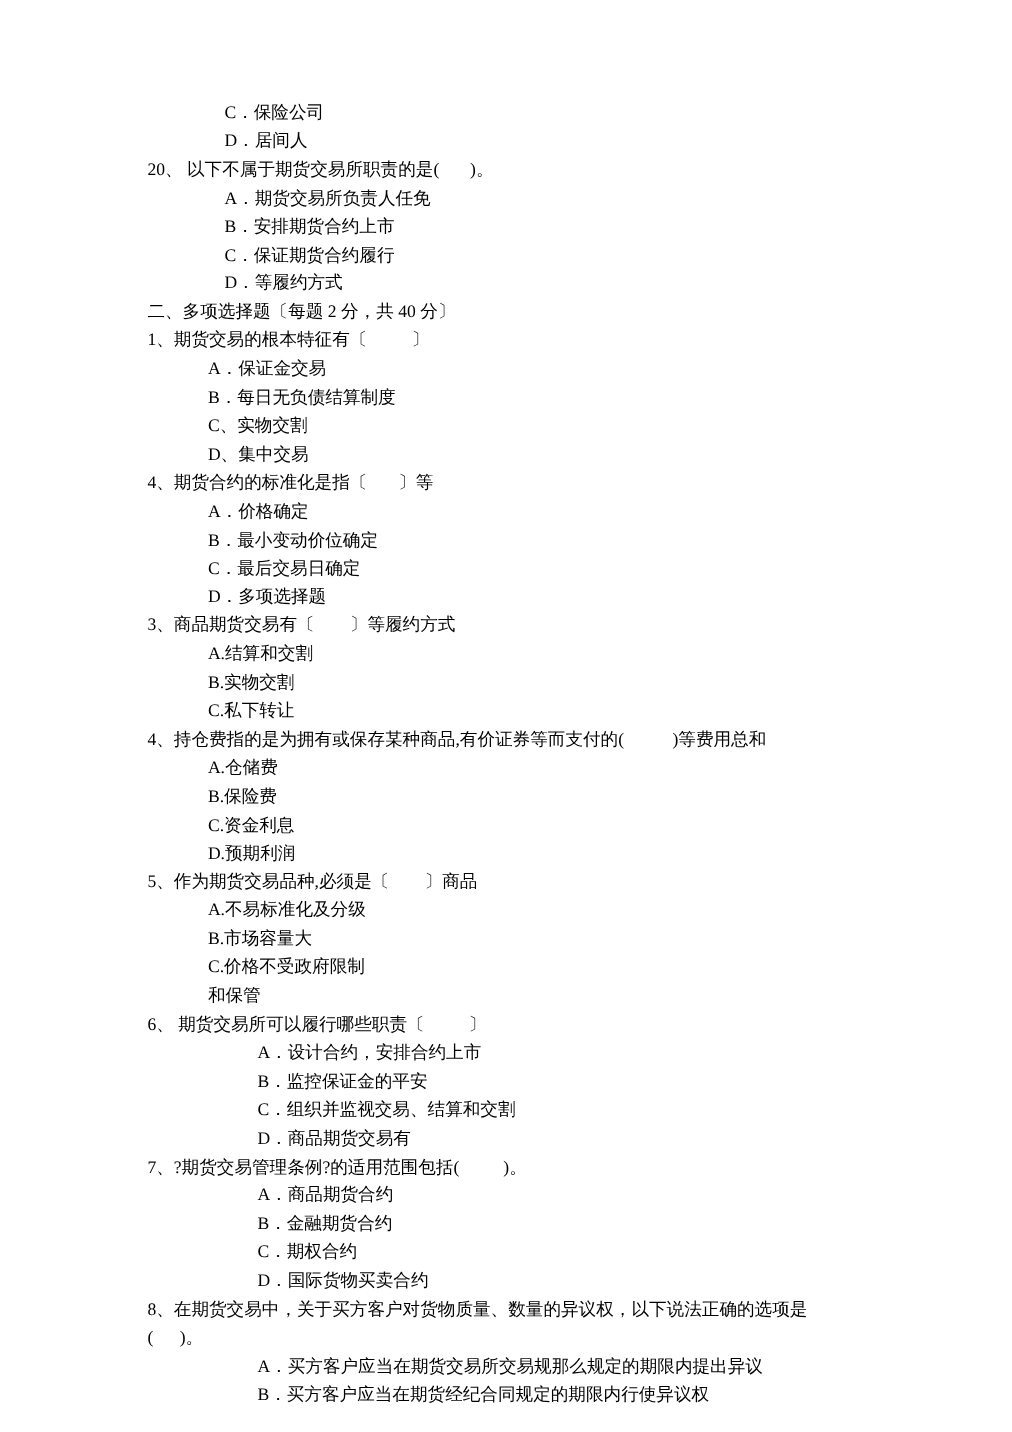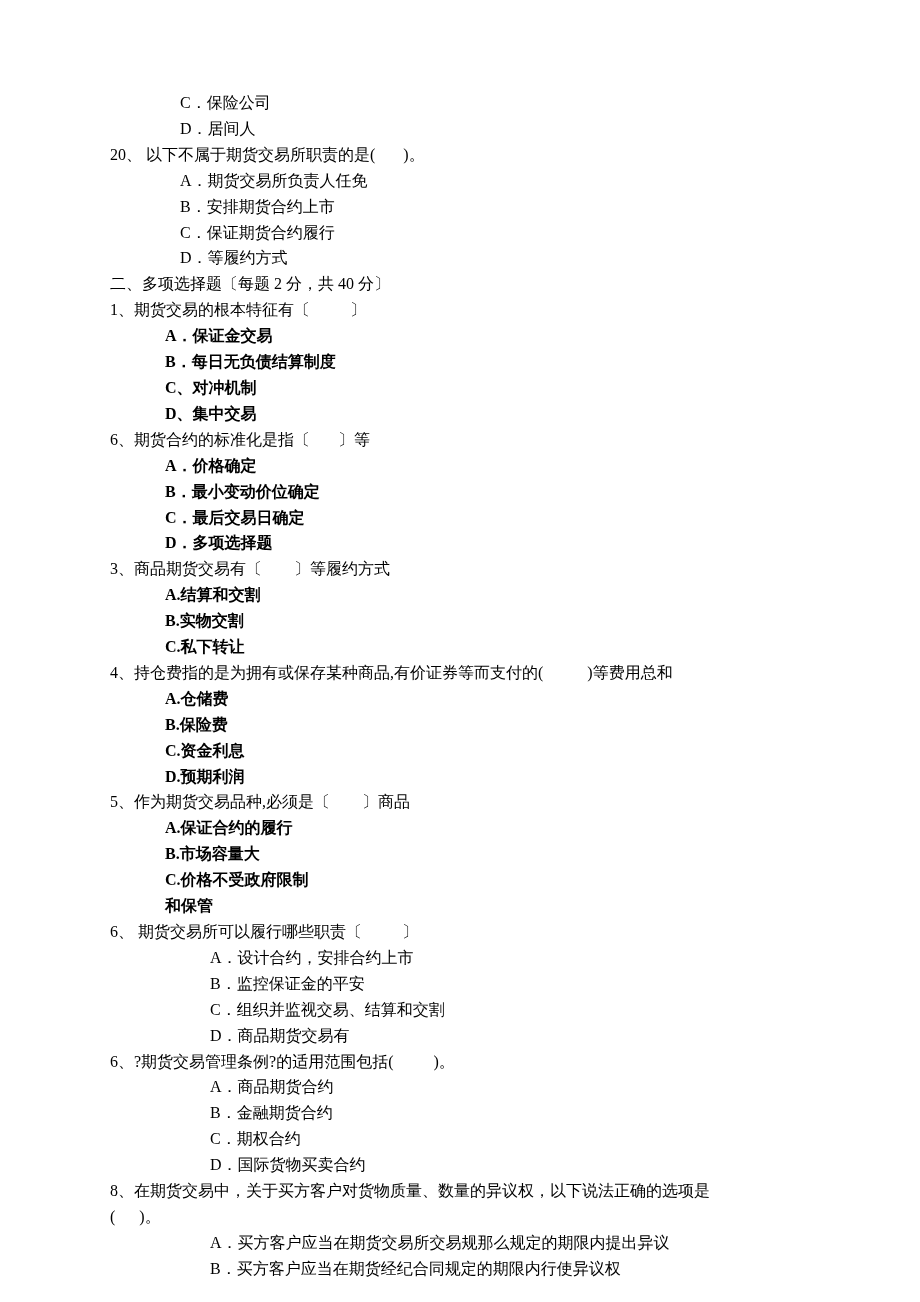--- a/index.html
+++ b/index.html
@@ -8,27 +8,27 @@
     padding: 90px 110px 60px 110px;
     font-family: "SimSun", "宋体", serif;
     font-size: 16px;
     color: #000000;
     line-height: 1.62;
     width: 920px;
     box-sizing: border-box;
   }
   .line {
     white-space: pre;
+    margin-left: 24px;
   }
   .opt-indent-a {
     padding-left: 70px;
   }
   .opt-indent-b {
     padding-left: 55px;
-    font-weight: bold;
   }
   .opt-indent-c {
     padding-left: 100px;
   }
 </style>
 </head>
 <body>
 
 <div class="line opt-indent-a">C．保险公司</div>
 <div class="line opt-indent-a">D．居间人</div>
@@ -37,53 +37,53 @@
 <div class="line opt-indent-a">A．期货交易所负责人任免</div>
 <div class="line opt-indent-a">B．安排期货合约上市</div>
 <div class="line opt-indent-a">C．保证期货合约履行</div>
 <div class="line opt-indent-a">D．等履约方式</div>
 
 <div class="line">二、多项选择题〔每题 2 分，共 40 分〕</div>
 
 <div class="line">1、期货交易的根本特征有〔          〕</div>
 <div class="line opt-indent-b">A．保证金交易</div>
 <div class="line opt-indent-b">B．每日无负债结算制度</div>
-<div class="line opt-indent-b">C、对冲机制</div>
+<div class="line opt-indent-b">C、实物交割</div>
 <div class="line opt-indent-b">D、集中交易</div>
 
-<div class="line">6、期货合约的标准化是指〔       〕等</div>
+<div class="line">4、期货合约的标准化是指〔       〕等</div>
 <div class="line opt-indent-b">A．价格确定</div>
 <div class="line opt-indent-b">B．最小变动价位确定</div>
 <div class="line opt-indent-b">C．最后交易日确定</div>
 <div class="line opt-indent-b">D．多项选择题</div>
 
 <div class="line">3、商品期货交易有〔        〕等履约方式</div>
 <div class="line opt-indent-b">A.结算和交割</div>
 <div class="line opt-indent-b">B.实物交割</div>
 <div class="line opt-indent-b">C.私下转让</div>
 
 <div class="line">4、持仓费指的是为拥有或保存某种商品,有价证券等而支付的(           )等费用总和</div>
 <div class="line opt-indent-b">A.仓储费</div>
 <div class="line opt-indent-b">B.保险费</div>
 <div class="line opt-indent-b">C.资金利息</div>
 <div class="line opt-indent-b">D.预期利润</div>
 
 <div class="line">5、作为期货交易品种,必须是〔        〕商品</div>
-<div class="line opt-indent-b">A.保证合约的履行</div>
+<div class="line opt-indent-b">A.不易标准化及分级</div>
 <div class="line opt-indent-b">B.市场容量大</div>
 <div class="line opt-indent-b">C.价格不受政府限制</div>
 <div class="line opt-indent-b">和保管</div>
 
 <div class="line">6、 期货交易所可以履行哪些职责〔          〕</div>
 <div class="line opt-indent-c">A．设计合约，安排合约上市</div>
 <div class="line opt-indent-c">B．监控保证金的平安</div>
 <div class="line opt-indent-c">C．组织并监视交易、结算和交割</div>
 <div class="line opt-indent-c">D．商品期货交易有</div>
 
-<div class="line">6、?期货交易管理条例?的适用范围包括(          )。</div>
+<div class="line">7、?期货交易管理条例?的适用范围包括(          )。</div>
 <div class="line opt-indent-c">A．商品期货合约</div>
 <div class="line opt-indent-c">B．金融期货合约</div>
 <div class="line opt-indent-c">C．期权合约</div>
 <div class="line opt-indent-c">D．国际货物买卖合约</div>
 
 <div class="line">8、在期货交易中，关于买方客户对货物质量、数量的异议权，以下说法正确的选项是</div>
 <div class="line">(      )。</div>
 <div class="line opt-indent-c">A．买方客户应当在期货交易所交易规那么规定的期限内提出异议</div>
 <div class="line opt-indent-c">B．买方客户应当在期货经纪合同规定的期限内行使异议权</div>
 

